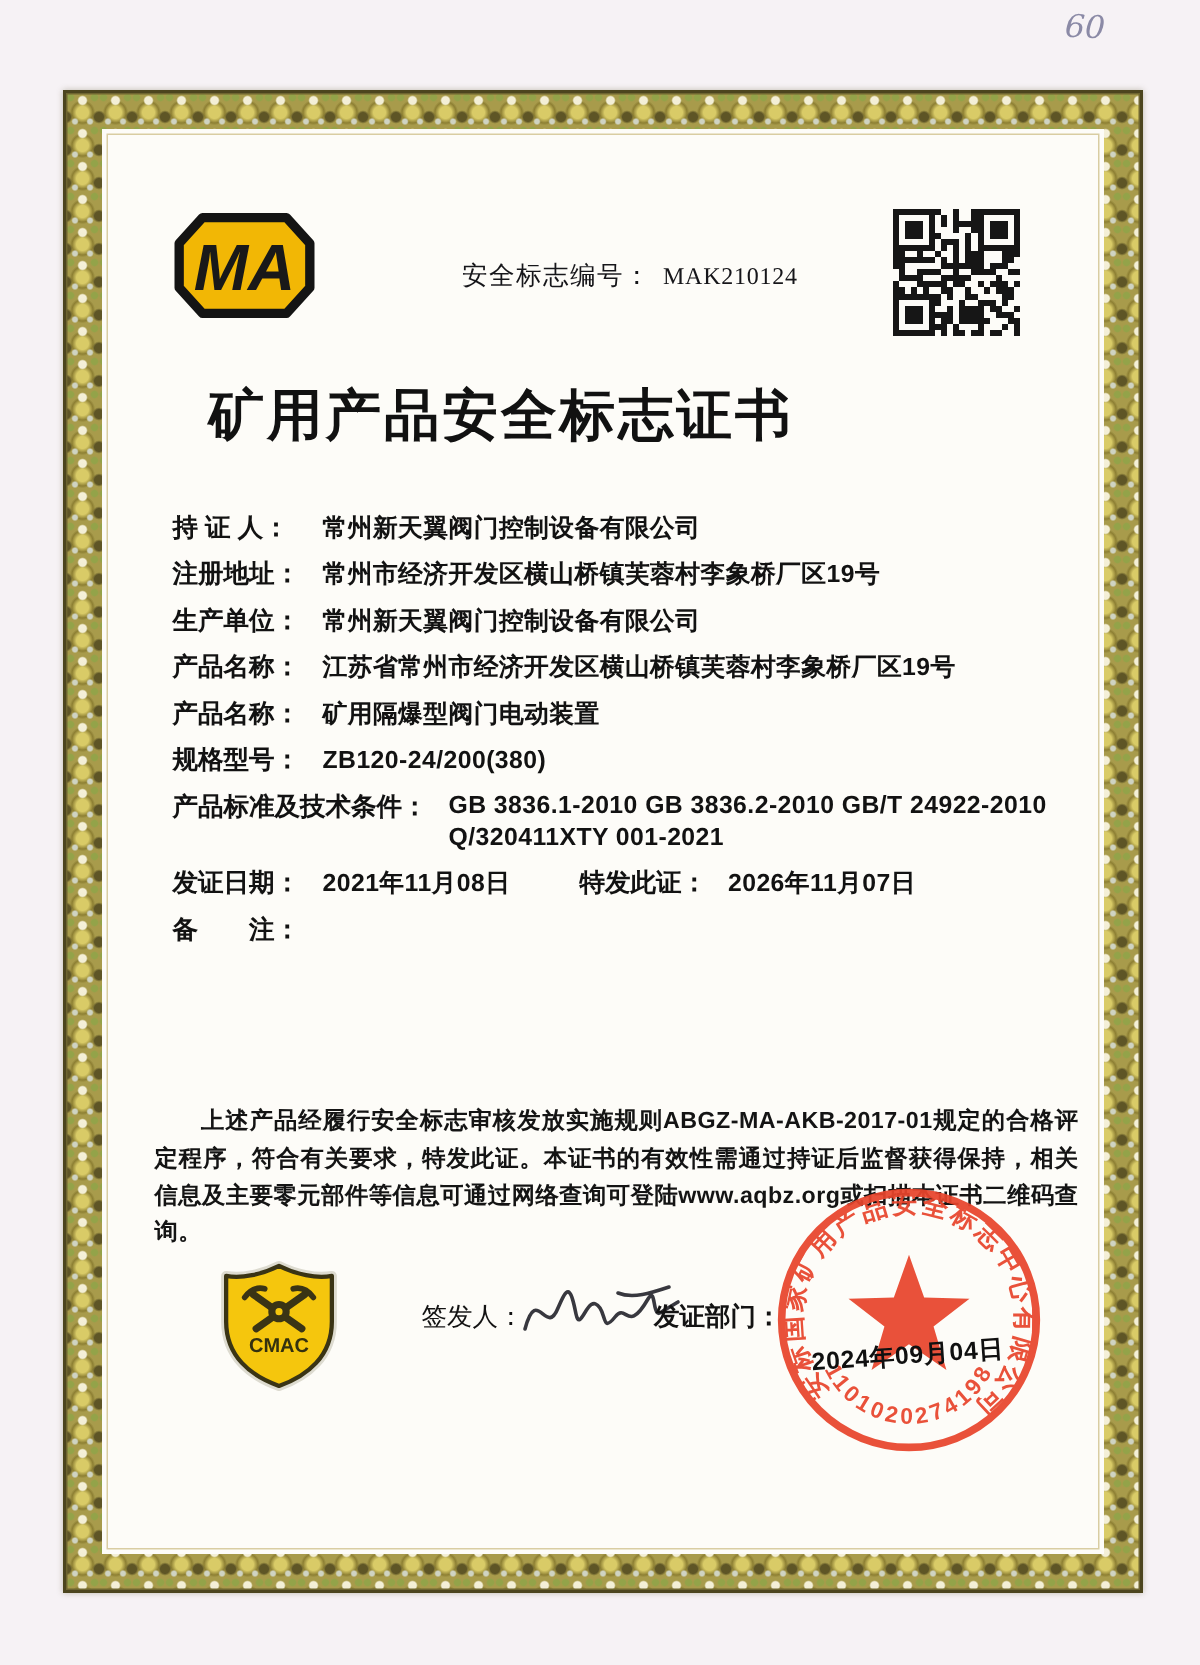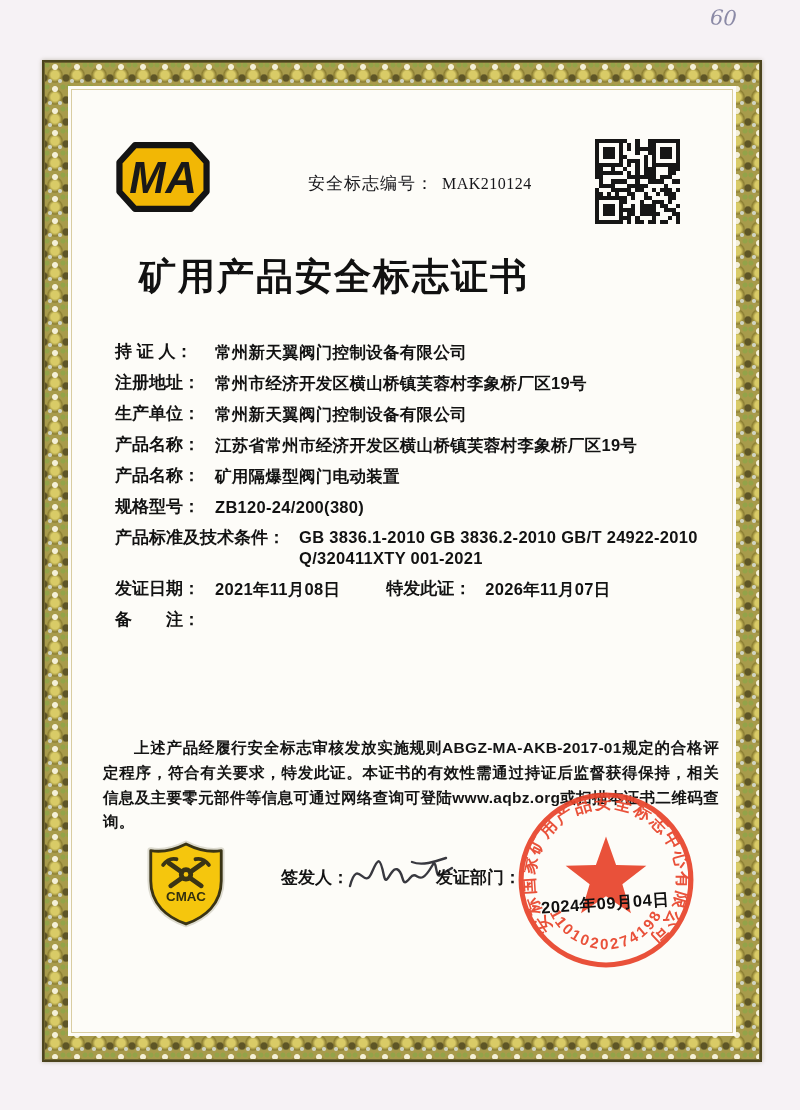--- a/index.html
+++ b/index.html
@@ -47,21 +47,21 @@
   .frow.std .fvalue{flex:1;line-height:21px;word-break:break-all;max-width:432px;}
   .frow.dates .flabel2{font-size:17px;font-weight:700;margin-left:46px;margin-right:14px;white-space:nowrap;}
 
   
   .statement{position:absolute;left:103px;top:736px;width:616px;font-size:15.5px;
     font-weight:700;line-height:1.6;color:#141414;text-align:justify;text-indent:2em;
     letter-spacing:.3px;}
 
   
   .cmac{position:absolute;left:146px;top:838px;width:80px;height:90px;}
-  .signer-label{position:absolute;left:281px;top:866px;font-size:17px;font-weight:700;color:#131313;}
+  .signer-label{position:absolute;left:281px;top:866px;font-size:17px;font-weight:400;color:#131313;}
   .signature{position:absolute;left:342px;top:842px;width:118px;height:62px;}
   .dept-label{position:absolute;left:436px;top:866px;font-size:17px;font-weight:700;color:#131313;text-align:right;}
 
   .stamp{position:absolute;left:512px;top:786px;width:188px;height:188px;opacity:.93;}
   .stamp-date{position:absolute;left:541px;top:893px;font-size:16.5px;font-weight:700;
     color:#101010;transform:rotate(-4deg);letter-spacing:.5px;z-index:5;white-space:nowrap;}
 </style>
 </head>
 <body>
 

